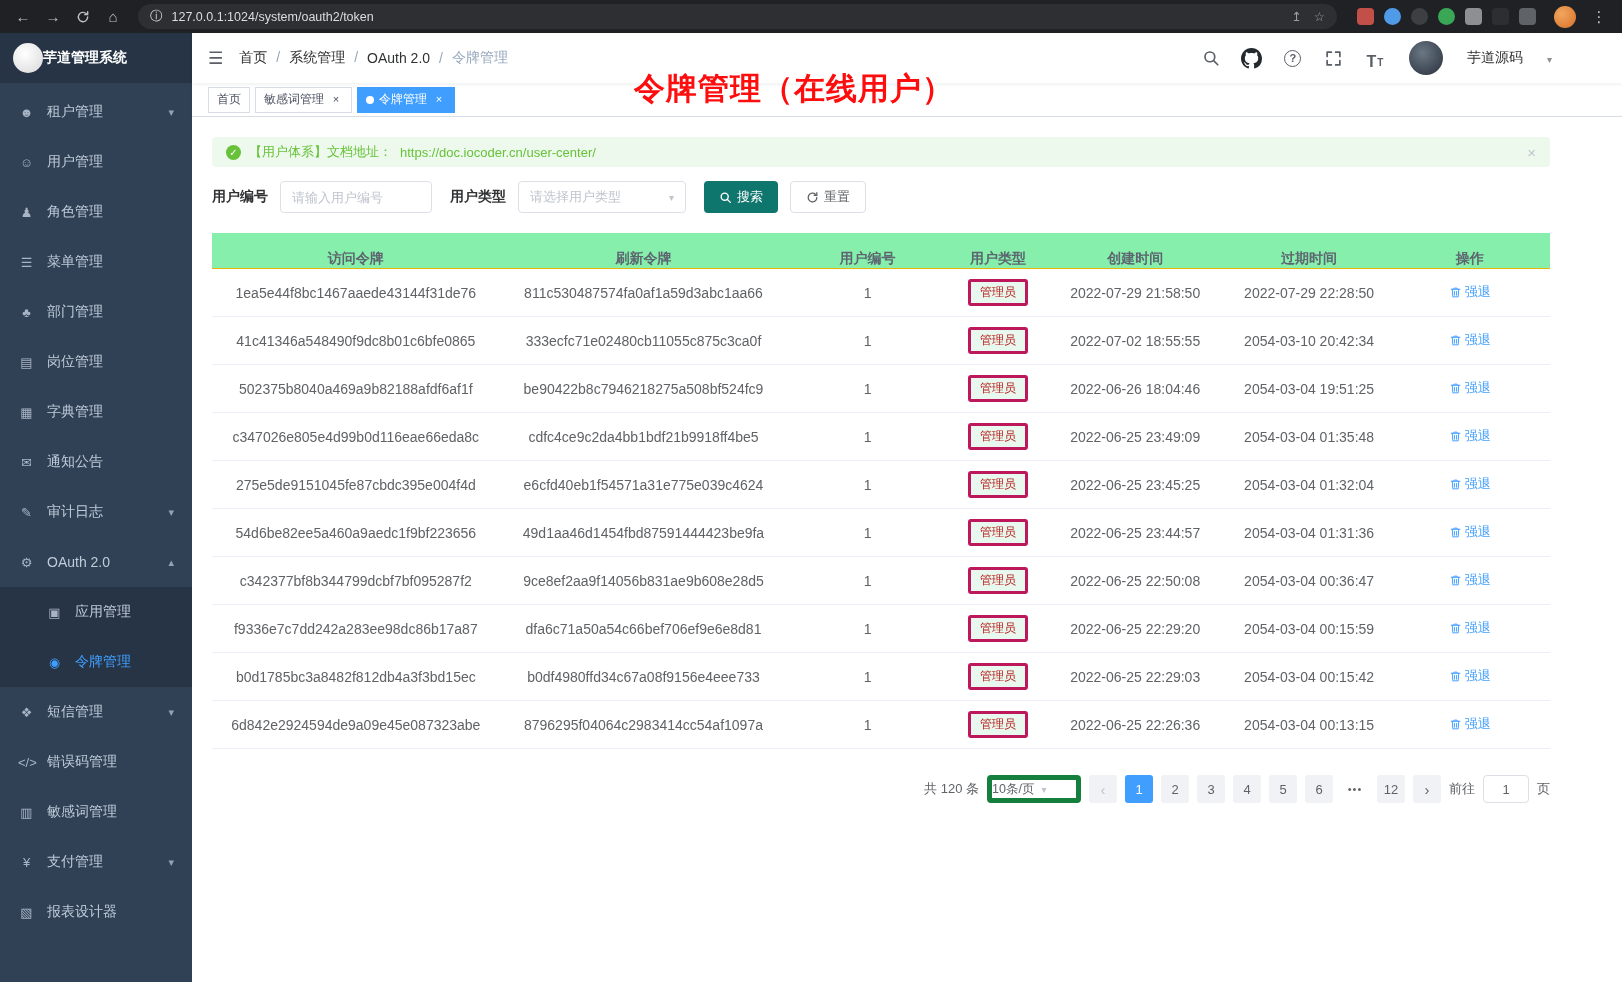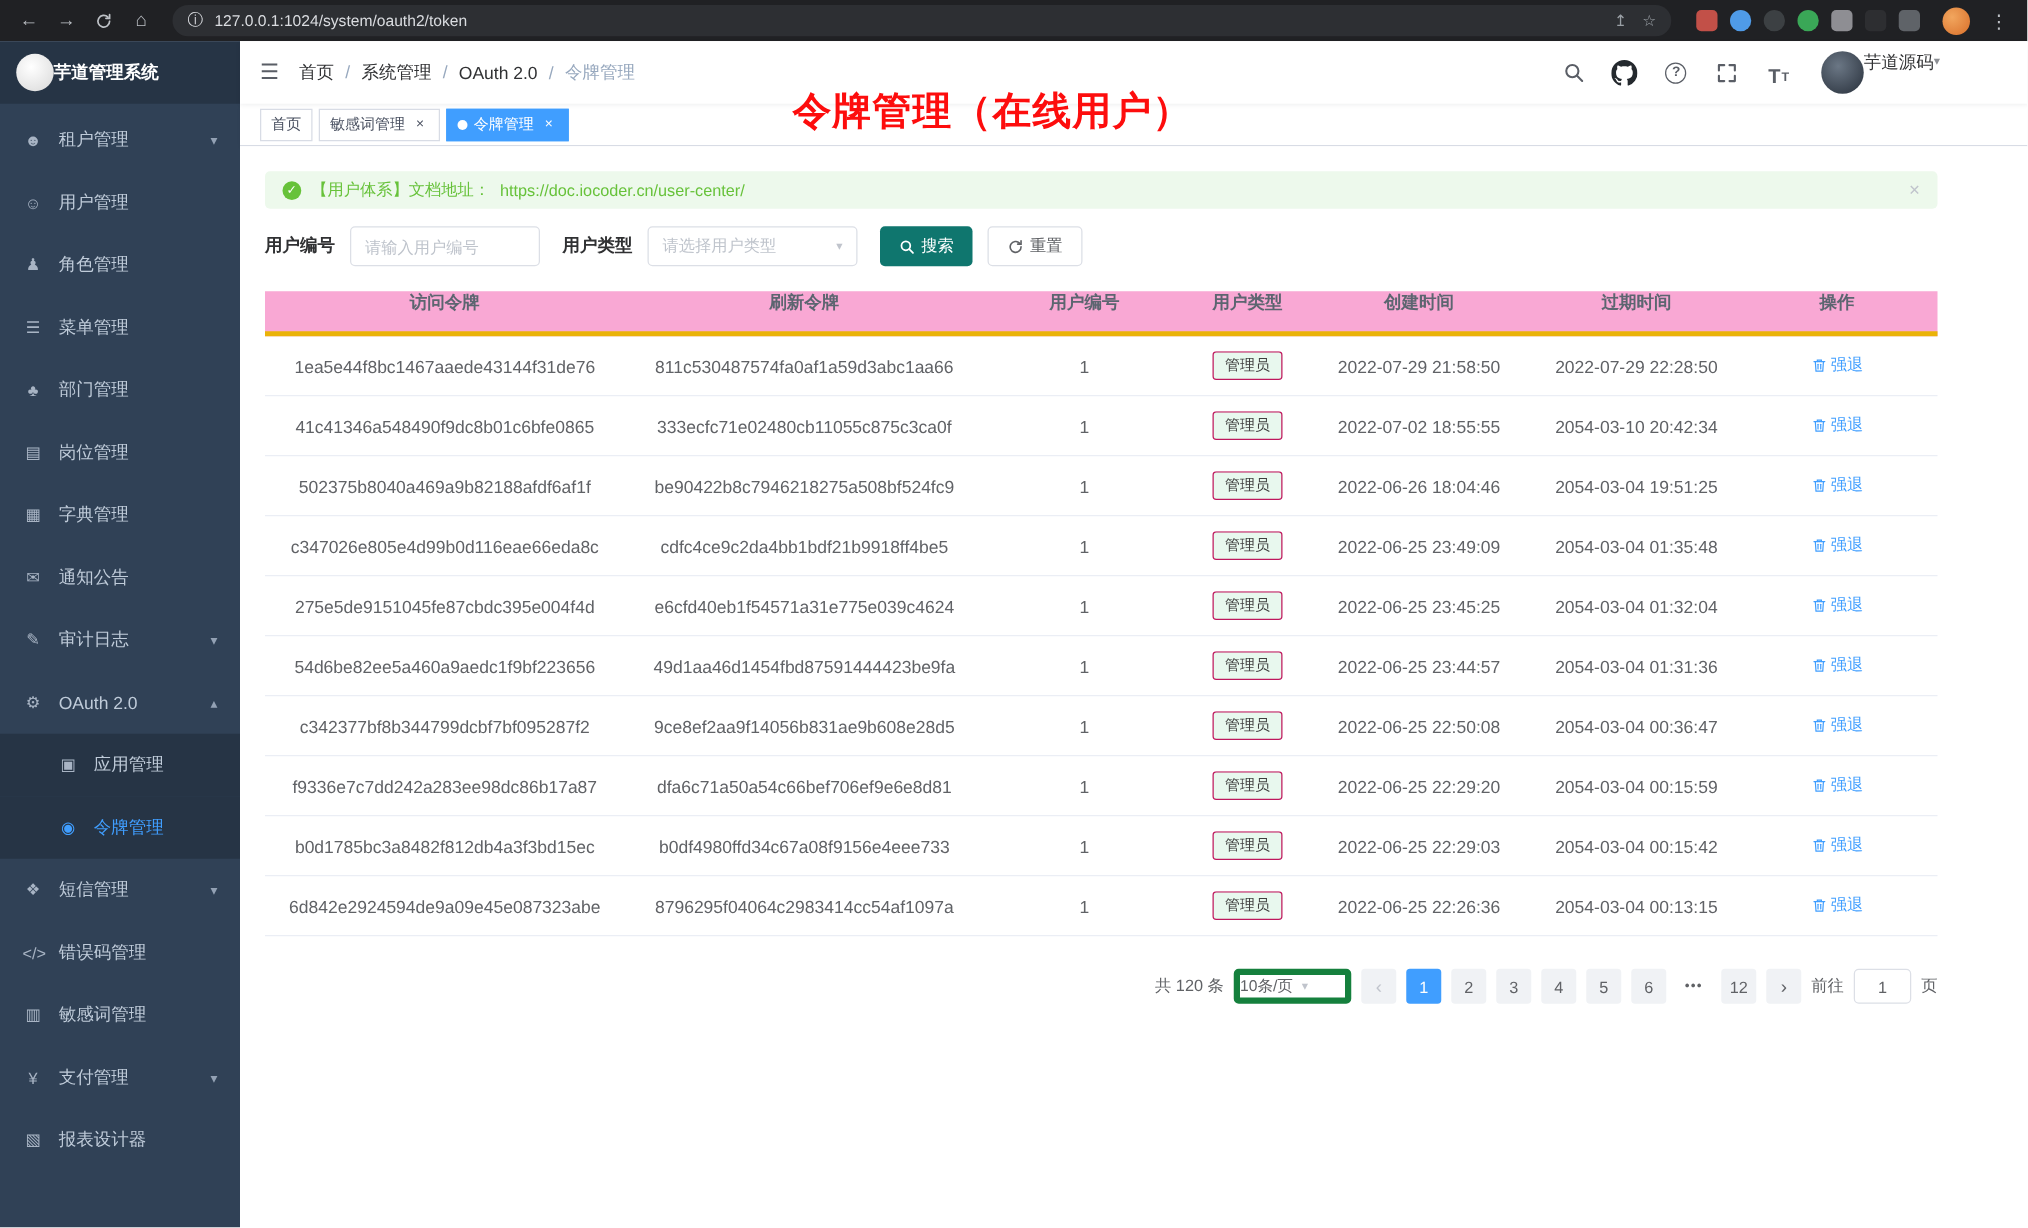--- a/index.html
+++ b/index.html
@@ -37,21 +37,21 @@
 .hamburger{font-size:17px;color:#5a5e66;margin-right:16px;cursor:pointer}
 .breadcrumb{display:flex;align-items:center;font-size:14px;color:#303133}
 .crumb{cursor:pointer}
 .crumb:not(:last-child)::after{content:"/";color:#97a8be;margin:0 9px;font-weight:400}
 .crumb:last-child{color:#97a8be;cursor:default}
 .nav-right{margin-left:auto;display:flex;align-items:center;gap:15px;color:#5a5e66}
 .nav-icon{width:26px;height:26px;display:flex;align-items:center;justify-content:center;cursor:pointer}
 .help-circle{width:17px;height:17px;border:1.5px solid #5a5e66;border-radius:50%;display:flex;align-items:center;justify-content:center;font-size:11px;font-weight:700}
 .font-icon{font-weight:700;font-size:16px;display:flex;align-items:flex-end;gap:1px}
 .font-icon .small-t{font-size:10px;font-weight:700;line-height:1.6}
-.user{display:flex;align-items:flex-start;gap:0;cursor:pointer;margin-left:6px}
+.user{display:flex;align-items:center;gap:24px;cursor:pointer;margin-left:6px}
 .user-avatar{width:34px;height:34px;border-radius:50%;background:radial-gradient(circle at 40% 35%,#6b7785,#272f3a)}
 .user-name{font-size:14px;color:#303133}
 .user-caret{font-size:10px;color:#8c8f94;margin-top:3px}
 
 
 .tags{height:34px;display:flex;align-items:center;gap:5px;padding:0 16px;border-bottom:1px solid #d8dce5;box-shadow:0 1px 3px 0 rgba(0,0,0,.04);background:#fff}
 .tag{height:26px;display:flex;align-items:center;gap:5px;padding:0 8px;border:1px solid #d8dce5;background:#fff;color:#495060;font-size:12px;cursor:pointer}
 .tag-dot{display:none;width:8px;height:8px;border-radius:50%;background:#fff}
 .tag.active{background:#409eff;border-color:#409eff;color:#fff}
 .tag.active .tag-dot{display:inline-block}
@@ -70,32 +70,32 @@
 .f-label{font-weight:700;color:#303133}
 .f-input{width:152px;height:32px;border:1px solid #dcdfe6;border-radius:4px;padding:0 11px;font-size:13px;color:#606266;outline:none}
 .f-input::placeholder{color:#bfc4cc}
 .f-select{width:168px;height:32px;border:1px solid #dcdfe6;border-radius:4px;padding:0 11px;display:flex;align-items:center;justify-content:space-between;color:#bfc4cc;font-size:13px;cursor:pointer}
 .btn{height:32px;border:none;border-radius:4px;font-size:13px;display:inline-flex;align-items:center;gap:5px;padding:0 15px;cursor:pointer}
 .btn.primary{background:#0f766e;color:#fff;margin-right:12px}
 .btn.plain{background:#fff;border:1px solid #dcdfe6;color:#606266}
 
 
 .table{margin-top:20px;width:100%}
-.thead{display:flex;align-items:flex-start;background:#f9a8d4;height:36px;border-bottom:4px solid #eab308}
+.thead{display:flex;align-items:flex-end;background:#86efac;height:36px;border-bottom:1px solid #eab308}
 .th{font-size:14px;font-weight:700;color:#5c6570;text-align:center}
 .tr{display:flex;align-items:center;height:48px;border-bottom:1px solid #ebeef5}
 .td{font-size:14px;color:#606266;text-align:center;white-space:nowrap;overflow:hidden}
 .th:nth-of-type(1),.td:nth-of-type(1){width:21.5%}
 .th:nth-of-type(2),.td:nth-of-type(2){width:21.5%}
 .th:nth-of-type(3),.td:nth-of-type(3){width:12%}
 .th:nth-of-type(4),.td:nth-of-type(4){width:7.5%}
 .th:nth-of-type(5),.td:nth-of-type(5){width:13%}
 .th:nth-of-type(6),.td:nth-of-type(6){width:13%}
 .th:nth-of-type(7),.td:nth-of-type(7){width:11%}
-.badge{display:inline-block;background:#e8f8ee;border:1px solid #be185d;color:#404040;font-size:12px;padding:2px 9px;border-radius:3px}
+.badge{display:inline-block;background:#e8f8ee;border:3px solid #be185d;color:#b91c1c;font-size:12px;padding:2px 9px;border-radius:3px}
 .action{color:#409eff;font-size:13px;display:inline-flex;align-items:center;gap:3px;cursor:pointer;text-decoration:none}
 
 
 .pagination{display:flex;align-items:center;justify-content:flex-end;gap:8px;margin-top:26px;font-size:13px;color:#606266}
 .page-size{width:94px;height:28px;border:5px solid #15803d;border-radius:4px;display:flex;align-items:center;justify-content:flex-start;gap:7px;font-size:12.5px;cursor:pointer}
 .caret-sm{color:#c0c4cc;font-size:10px}
 .pages{display:contents}
 .pg-btn{min-width:28px;height:28px;border:none;background:#f0f2f5;border-radius:3px;color:#606266;font-size:13px;cursor:pointer;padding:0 6px}
 .pg-btn.prev{color:#c0c4cc;font-size:15px}
 .pg-btn.next{font-size:15px}

